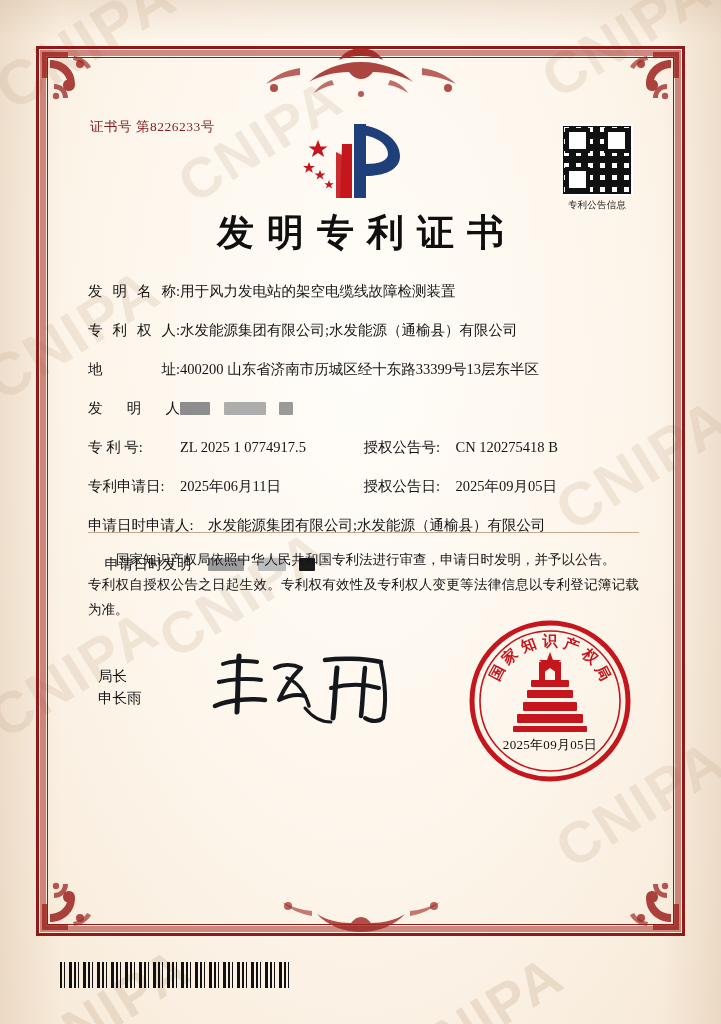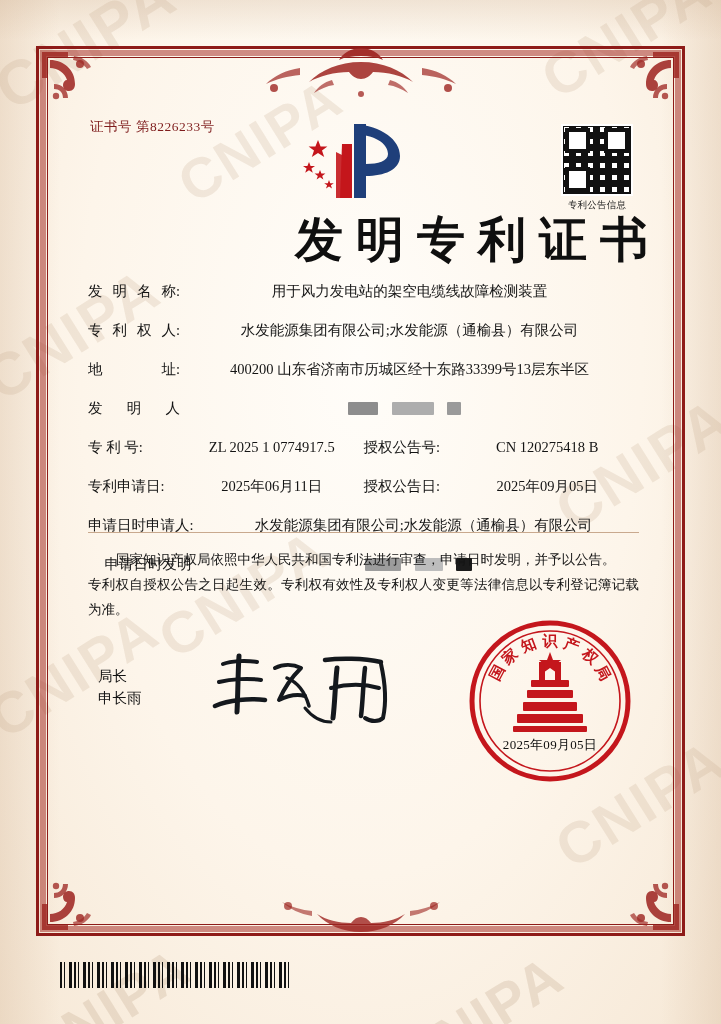--- a/index.html
+++ b/index.html
@@ -174,22 +174,22 @@
   #qr-caption {
     margin-top: 3px;
     font-size: 9.5px;
     color: #1a1a1a;
     letter-spacing: .2px;
   }
 
   #main-title {
     position: absolute;
     left: 0; right: 0; top: 138px;
-    text-align: right;
-    font-size: 48px;
+    text-align: center;
+    font-size: 37px;
     font-weight: 700;
     letter-spacing: 13px;
     color: #0f0f0f;
     font-family: "DejaVu Serif", "Liberation Serif", serif;
     text-indent: 13px;
   }
 
   
   #fields {
     position: absolute;
@@ -211,21 +211,20 @@
   }
   .lbl.spread {
     display: flex;
     justify-content: space-between;
     width: 92px;
   }
   .val {
     flex: 1 1 auto;
     white-space: nowrap;
     overflow: hidden;
-    text-align: center;
   }
   .row.split .col {
     display: flex;
     flex: 1 1 50%;
   }
   .row.split .col .lbl { width: 92px; }
   .row.split .col.right .lbl { width: 92px; }
 
   .redacted {
     display: inline-block;

